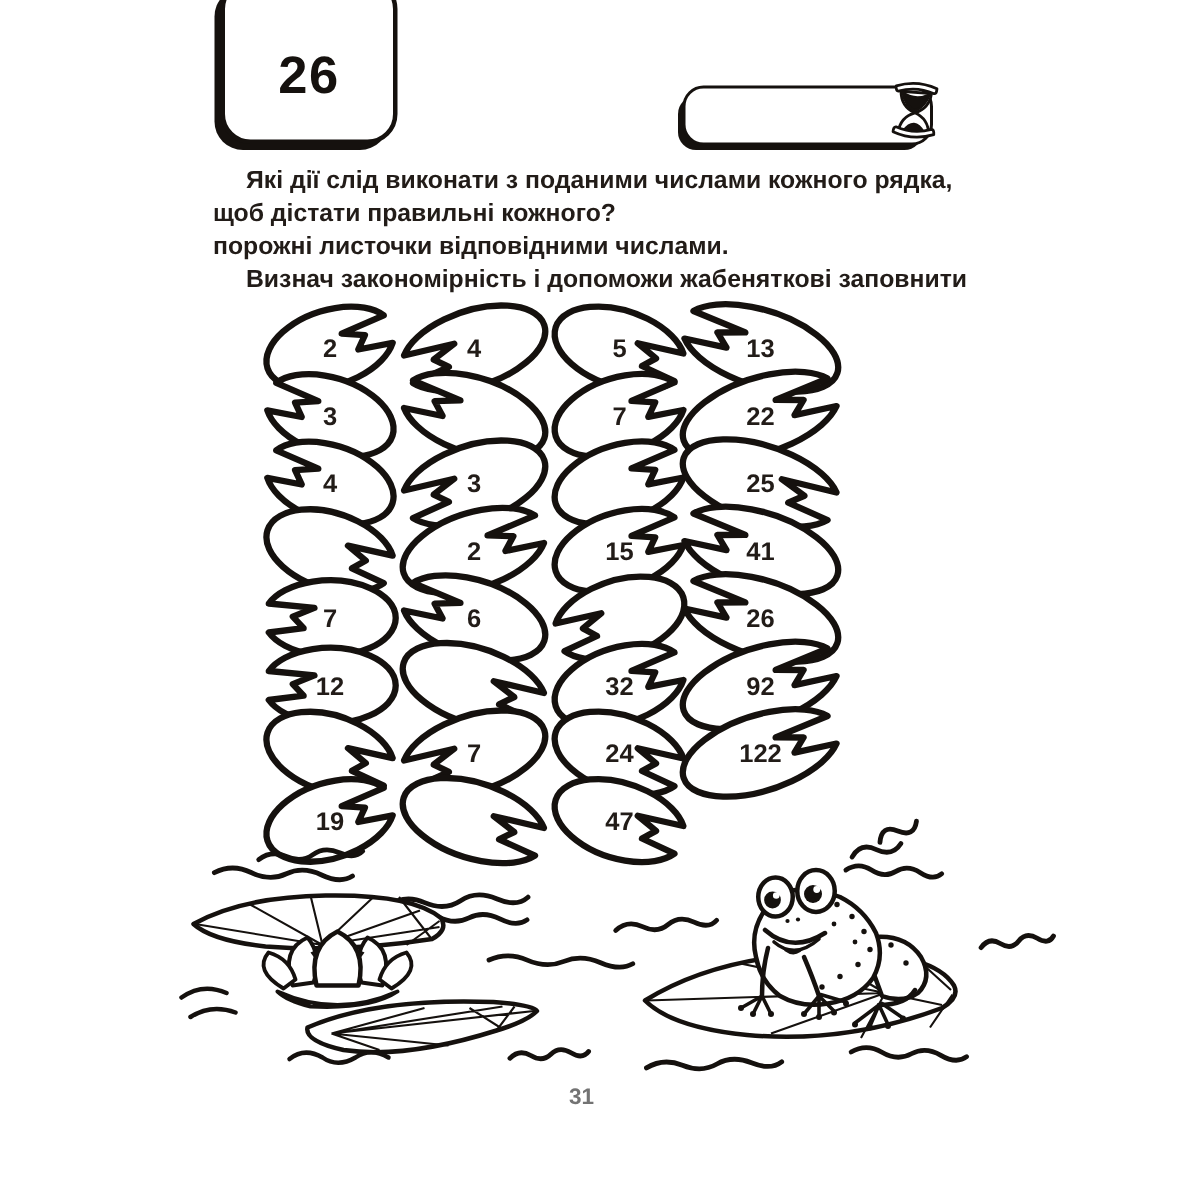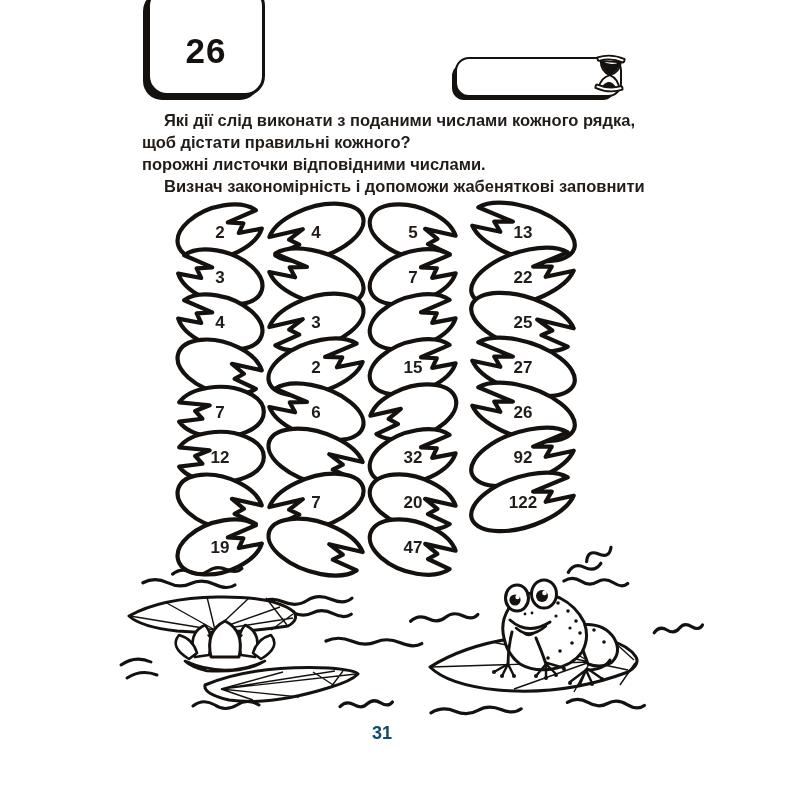--- a/index.html
+++ b/index.html
@@ -24,42 +24,42 @@
                 font-size:16.5px;line-height:22px;font-weight:600;color:#221c18;}
   .instructions .ln{display:block;white-space:nowrap;}
   .instructions .indent{text-indent:22px;}
 
   
   .pad{position:absolute;height:58px;}
   .pad svg{position:absolute;left:0;top:0;width:100%;height:100%;overflow:visible;}
   .pad path{fill:#ffffff;stroke:#15110e;stroke-width:4.2;stroke-linejoin:round;vector-effect:non-scaling-stroke;}
   .pnum{position:absolute;inset:0;z-index:2;display:flex;align-items:center;justify-content:center;
         font-size:17px;font-weight:bold;color:#221c18;padding-top:2px;}
-  .c0{left:172px;width:96px;} .c1{left:262px;width:108px;} .c2{left:364px;width:98px;} .c3{left:464px;width:118px;}
+  .c0{left:172px;width:96px;} .c1{left:262px;width:108px;} .c2{left:364px;width:98px;} .c3{left:448px;width:118px;}
   .r0{top:203px;} .r1{top:248px;} .r2{top:293px;} .r3{top:338px;}
   .r4{top:383px;} .r5{top:428px;text-align:right;} .r6{top:473px;} .r7{top:518px;}
   .v1{} .v2{transform:scaleX(-1);} .v3{transform:rotate(-18deg);} .v4{transform:scaleX(-1) rotate(-18deg);}
   .v5{transform:rotate(18deg);} .v6{transform:scaleX(-1) rotate(18deg);}
 
   
   .wave{position:absolute;}
   .wave svg{width:100%;height:100%;overflow:visible;}
   .wave path{fill:none;stroke:#15110e;stroke-width:3.2;stroke-linecap:round;vector-effect:non-scaling-stroke;}
 
   
   .art{position:absolute;overflow:visible;}
   .art .o{fill:#fff;stroke:#15110e;stroke-width:3;stroke-linejoin:round;}
   .art .o2{fill:#fff;stroke:#15110e;stroke-width:2.6;stroke-linejoin:round;}
   .art .v{fill:none;stroke:#15110e;stroke-width:1.4;}
   .art .s{fill:none;stroke:#15110e;stroke-width:3;stroke-linecap:round;}
   .art .s2{fill:none;stroke:#15110e;stroke-width:2.4;stroke-linecap:round;}
   .art .d{fill:#15110e;stroke:none;}
 
-  .page-num{position:absolute;left:368px;top:723px;width:28px;text-align:center;
-            font-size:18px;font-weight:600;color:#0c4a6e;}
+  .page-num{position:absolute;left:368px;top:723px;width:28px;text-align:right;
+            font-size:15px;font-weight:600;color:#737373;}
 </style>
 </head>
 <body>
 
 <div class="page">
 
   <div class="task-box">
     <span class="num">26</span>
   </div>
 
@@ -170,21 +170,21 @@
   <div class="pad r3 c2">
       <svg class="v3" viewBox="0 0 120 60" preserveAspectRatio="none">
         <path d="M 111 20 A 55 26 0 1 0 111 40 L 82 37 L 91 29 L 73 23 Z"></path>
       </svg>
       <span class="pnum">15</span>
     </div>
   <div class="pad r3 c3">
       <svg class="v4" viewBox="0 0 120 60" preserveAspectRatio="none">
         <path d="M 111 20 A 55 26 0 1 0 111 40 L 82 37 L 91 29 L 73 23 Z"></path>
       </svg>
-      <span class="pnum">27</span>
+      <span class="pnum">41</span>
     </div>
 
   <div class="pad r4 c0">
       <svg class="v2" viewBox="0 0 120 60" preserveAspectRatio="none">
         <path d="M 111 20 A 55 26 0 1 0 111 40 L 82 37 L 91 29 L 73 23 Z"></path>
       </svg>
       <span class="pnum">7</span>
     </div>
   <div class="pad r4 c1">
       <svg class="v4" viewBox="0 0 120 60" preserveAspectRatio="none">
@@ -239,21 +239,21 @@
   <div class="pad r6 c1">
       <svg class="v6" viewBox="0 0 120 60" preserveAspectRatio="none">
         <path d="M 111 20 A 55 26 0 1 0 111 40 L 82 37 L 91 29 L 73 23 Z"></path>
       </svg>
       <span class="pnum">7</span>
     </div>
   <div class="pad r6 c2">
       <svg class="v5" viewBox="0 0 120 60" preserveAspectRatio="none">
         <path d="M 111 20 A 55 26 0 1 0 111 40 L 82 37 L 91 29 L 73 23 Z"></path>
       </svg>
-      <span class="pnum">20</span>
+      <span class="pnum">24</span>
     </div>
   <div class="pad r6 c3">
       <svg class="v3" viewBox="0 0 120 60" preserveAspectRatio="none">
         <path d="M 111 20 A 55 26 0 1 0 111 40 L 82 37 L 91 29 L 73 23 Z"></path>
       </svg>
       <span class="pnum">122</span>
     </div>
 
   <div class="pad r7 c0">
       <svg class="v3" viewBox="0 0 120 60" preserveAspectRatio="none">

